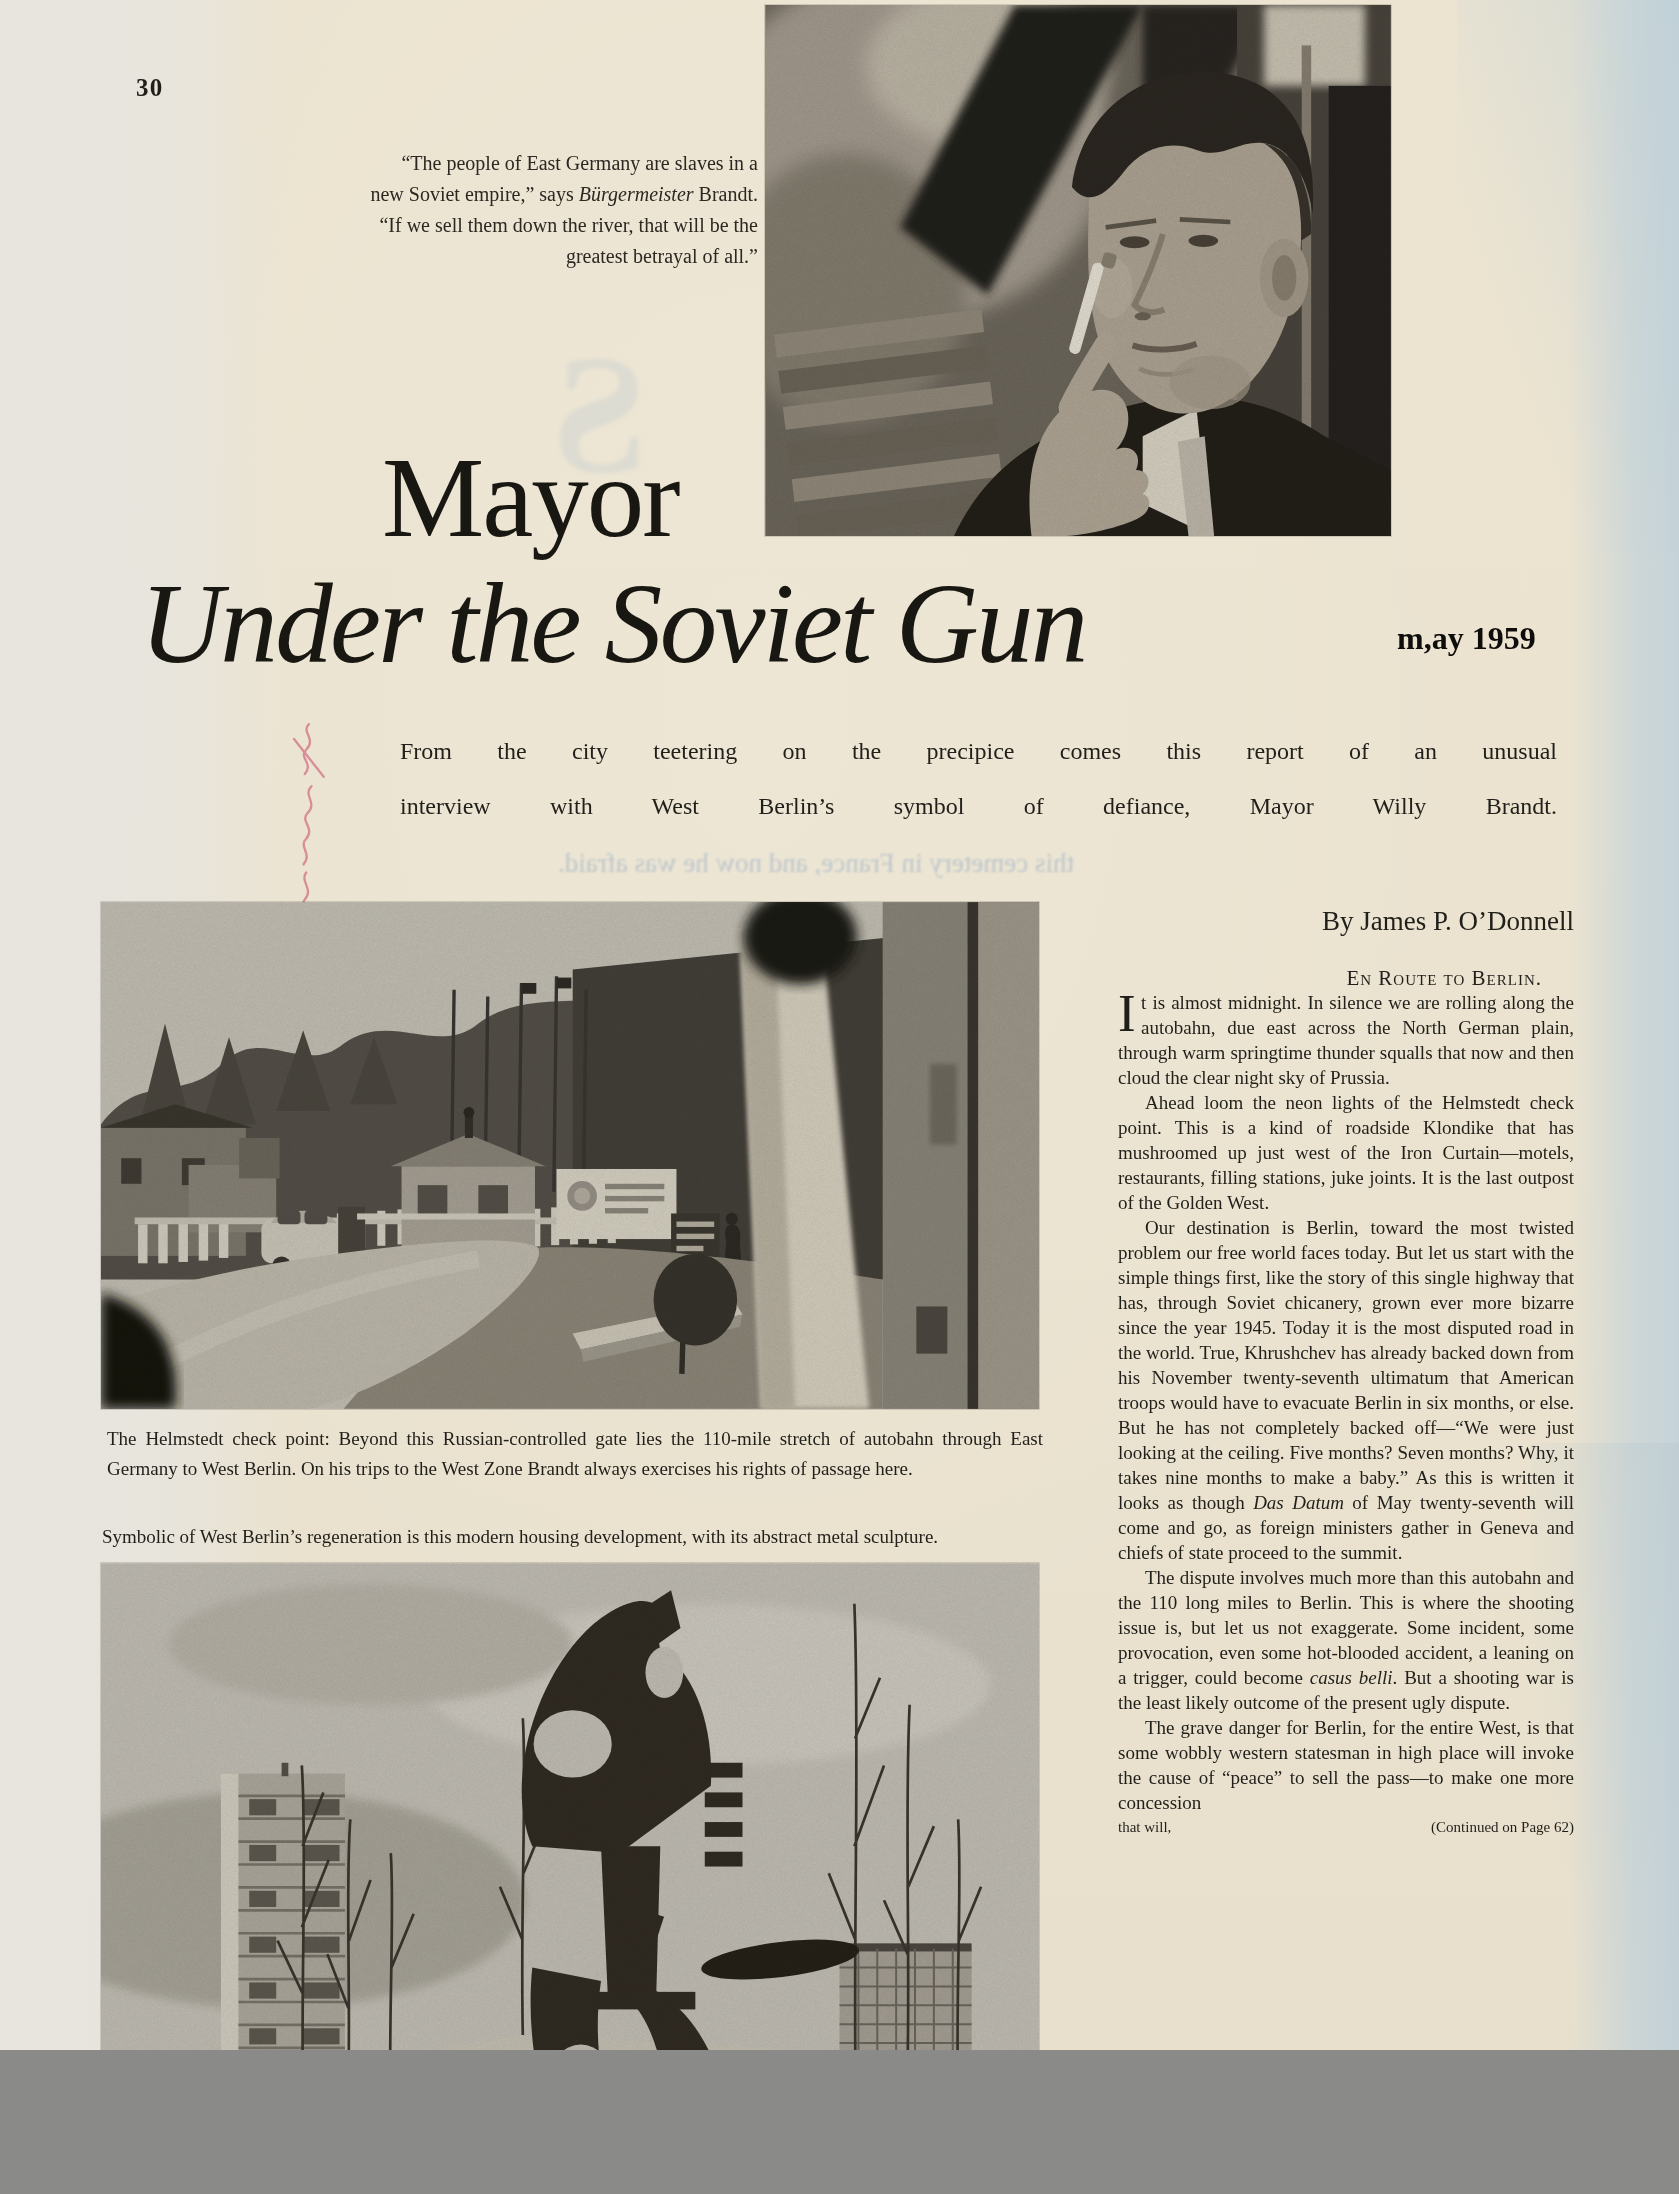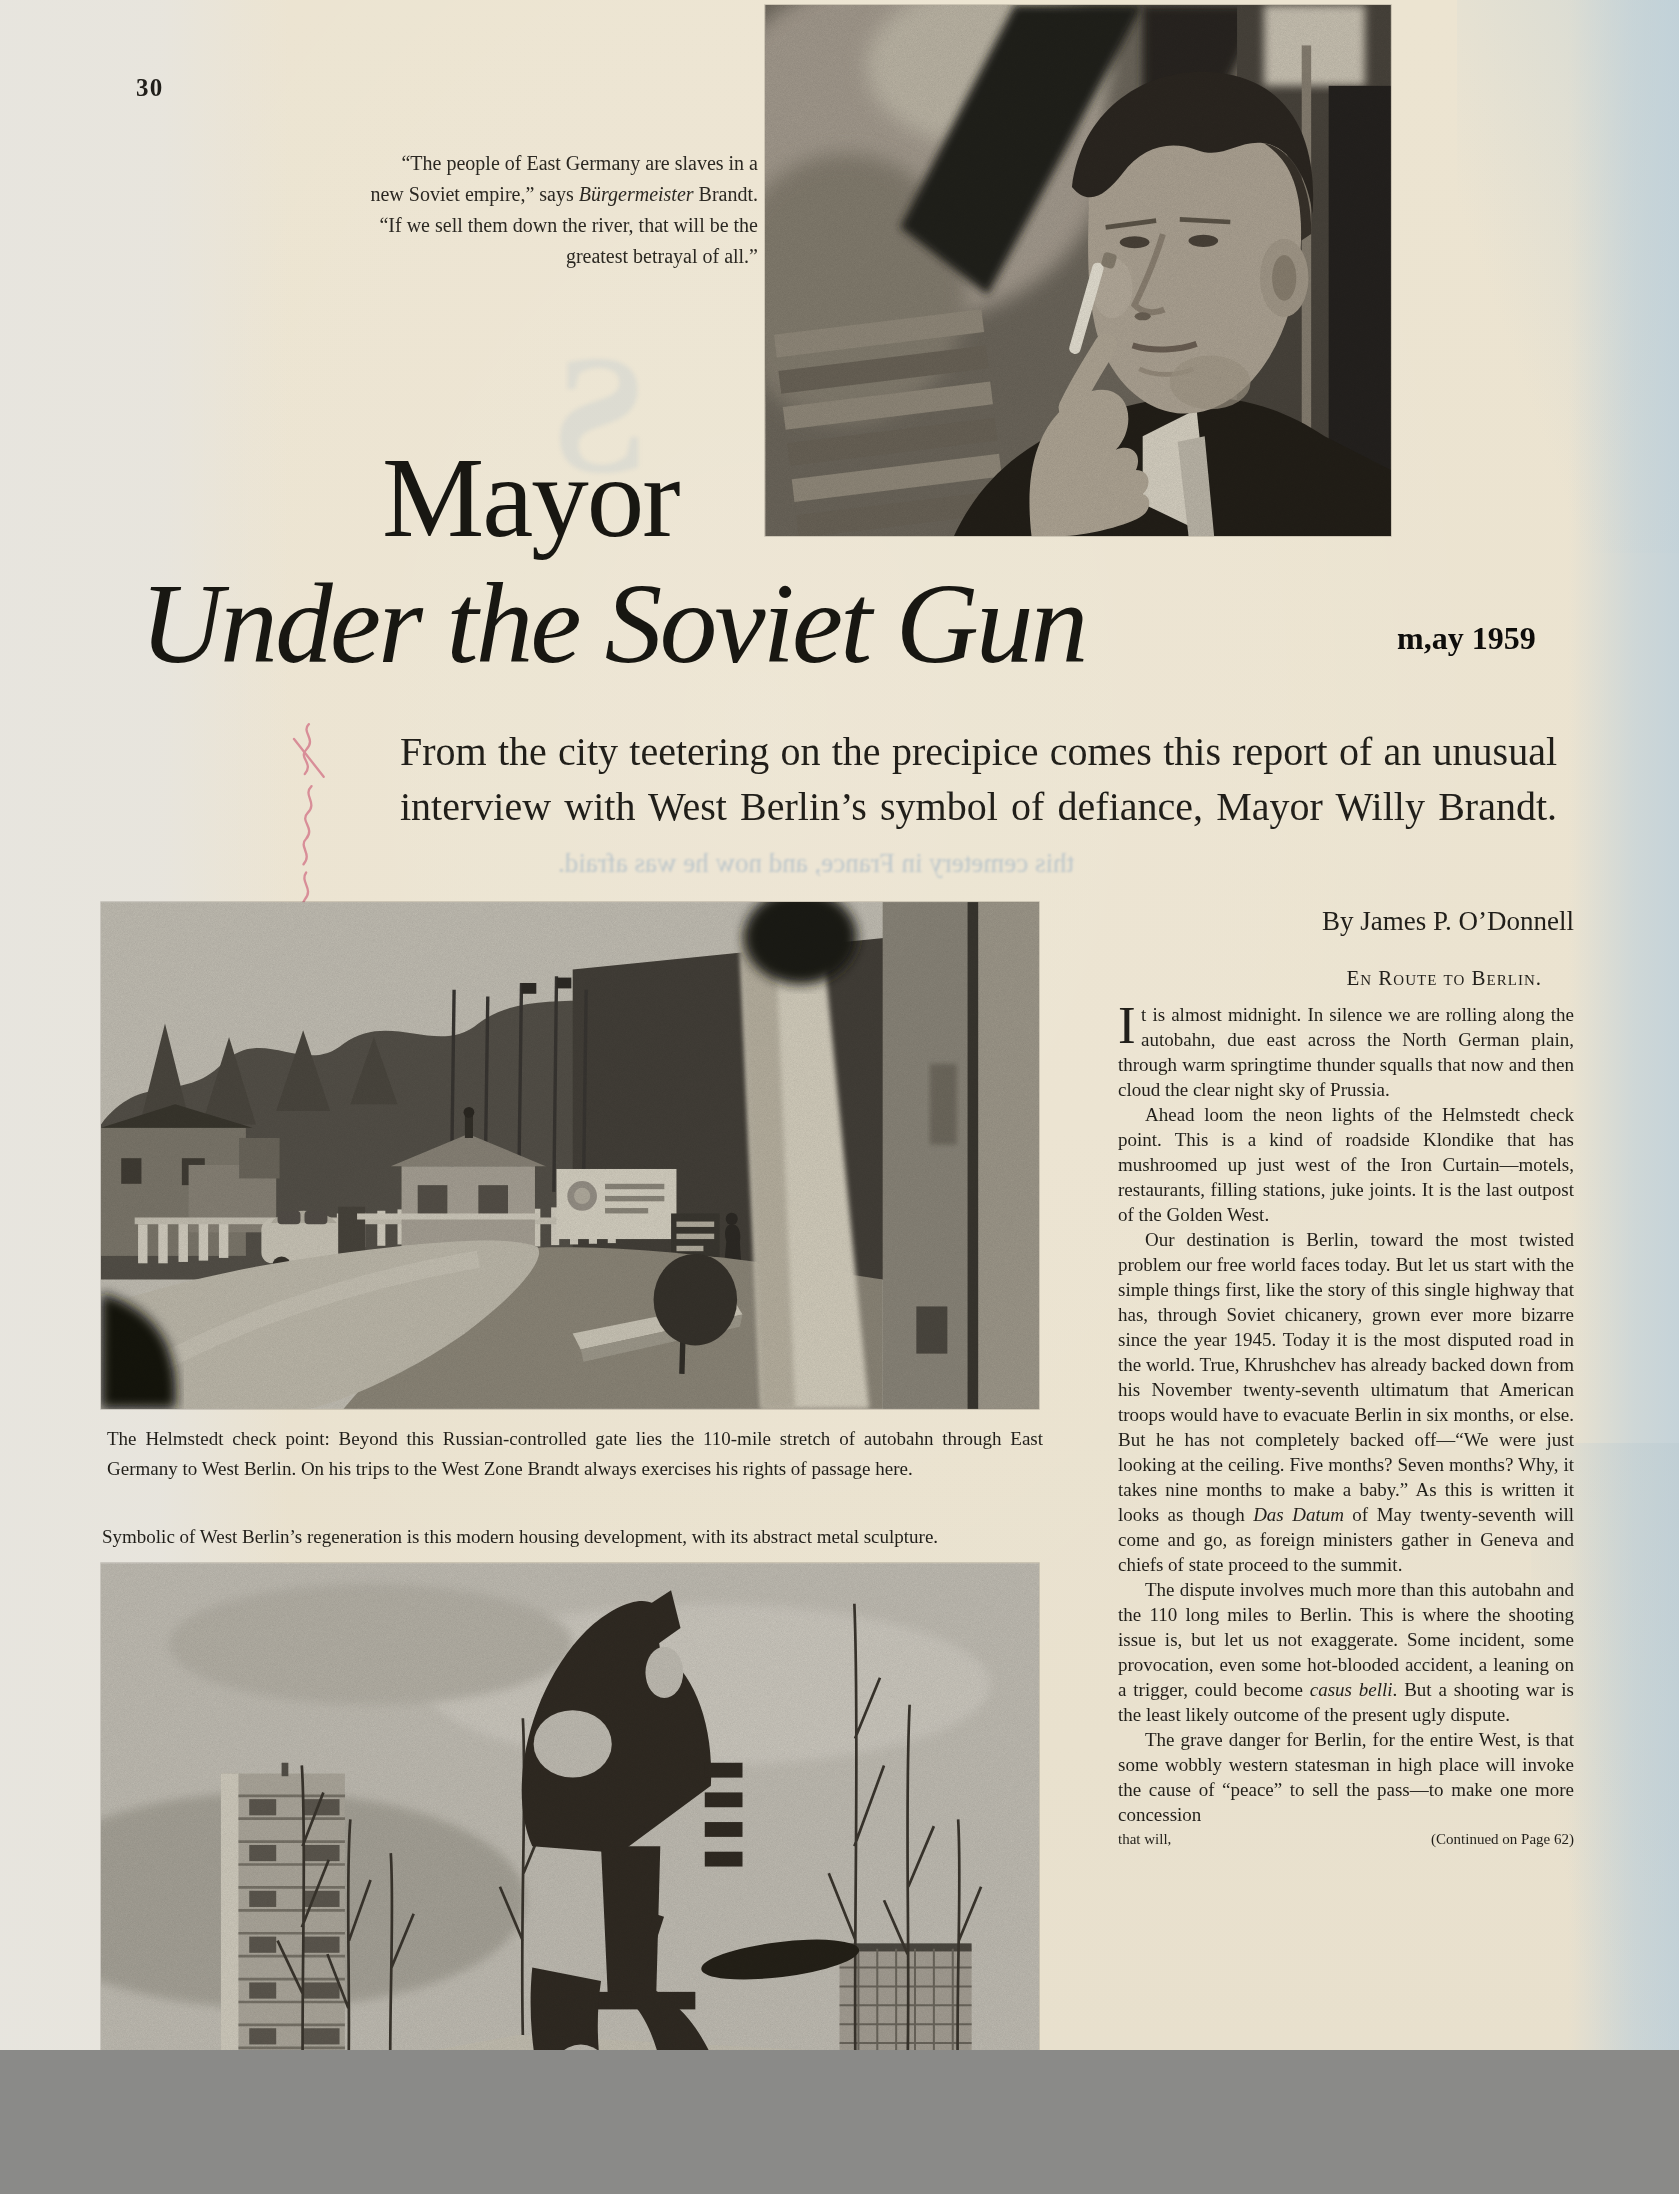--- a/index.html
+++ b/index.html
@@ -27,21 +27,21 @@
     font-size:20px;line-height:31px;text-align:right;color:#2b2822;}
 
   .title-l1{position:absolute;left:382px;top:440px;font-size:115px;line-height:1;
     letter-spacing:-2px;color:#181712;}
   .title-l2{position:absolute;left:140px;top:566px;font-size:115px;line-height:1;
     letter-spacing:-2.7px;color:#181712;font-style:italic;}
 
   .annotation{position:absolute;left:1397px;top:620px;font-size:32px;font-weight:700;color:#0e0d0b;}
 
   .deck{position:absolute;left:400px;top:724px;width:1157px;
-    font-size:40px;line-height:55px;}
+    font-size:24px;line-height:55px;}
   .deck .dl{text-align:justify;text-align-last:justify;white-space:normal;}
 
   .ghost-line{position:absolute;left:378px;top:848px;width:876px;
     font-size:27px;color:rgba(125,158,190,.42);transform:scaleX(-1);
     filter:blur(0.8px);text-align:center;}
   .ghost-blob{position:absolute;color:rgba(140,170,200,.17);filter:blur(2px);
     transform:scaleX(-1);font-size:169px;font-weight:700;}
 
   .red-scribble{position:absolute;left:267px;top:712px;}
 
@@ -51,21 +51,21 @@
   .photo-housing{left:101px;top:1563px;width:938px;height:632px;}
 
   .caption1{position:absolute;left:107px;top:1424px;width:936px;
     font-size:19px;line-height:30px;text-align:justify;}
   .caption2{position:absolute;left:102px;top:1522px;width:937px;
     font-size:19px;line-height:30px;}
 
   .column{position:absolute;left:1118px;top:906px;width:456px;}
   .byline{font-size:27px;text-align:right;line-height:31px;margin:0 0 30px 0;}
   .dateline{font-variant:small-caps;font-size:21px;letter-spacing:1px;
-    text-align:right;padding-right:32px;margin:0 0 12px 0;line-height:23px;}
+    text-align:right;padding-right:32px;margin:0 0 0 0;line-height:23px;}
   .column p{margin:0;font-size:19px;line-height:25px;text-align:justify;}
   .column p.ind{text-indent:27px;}
   .column p.jl{text-align-last:justify;}
   .dropcap{float:left;font-size:53px;line-height:40px;padding:2.7px 5.4px 0 0;}
   .lastline{display:flex;justify-content:space-between;font-size:15px;line-height:25px;}
   .ital{font-style:italic;}
 </style>
 </head>
 <body>
 

